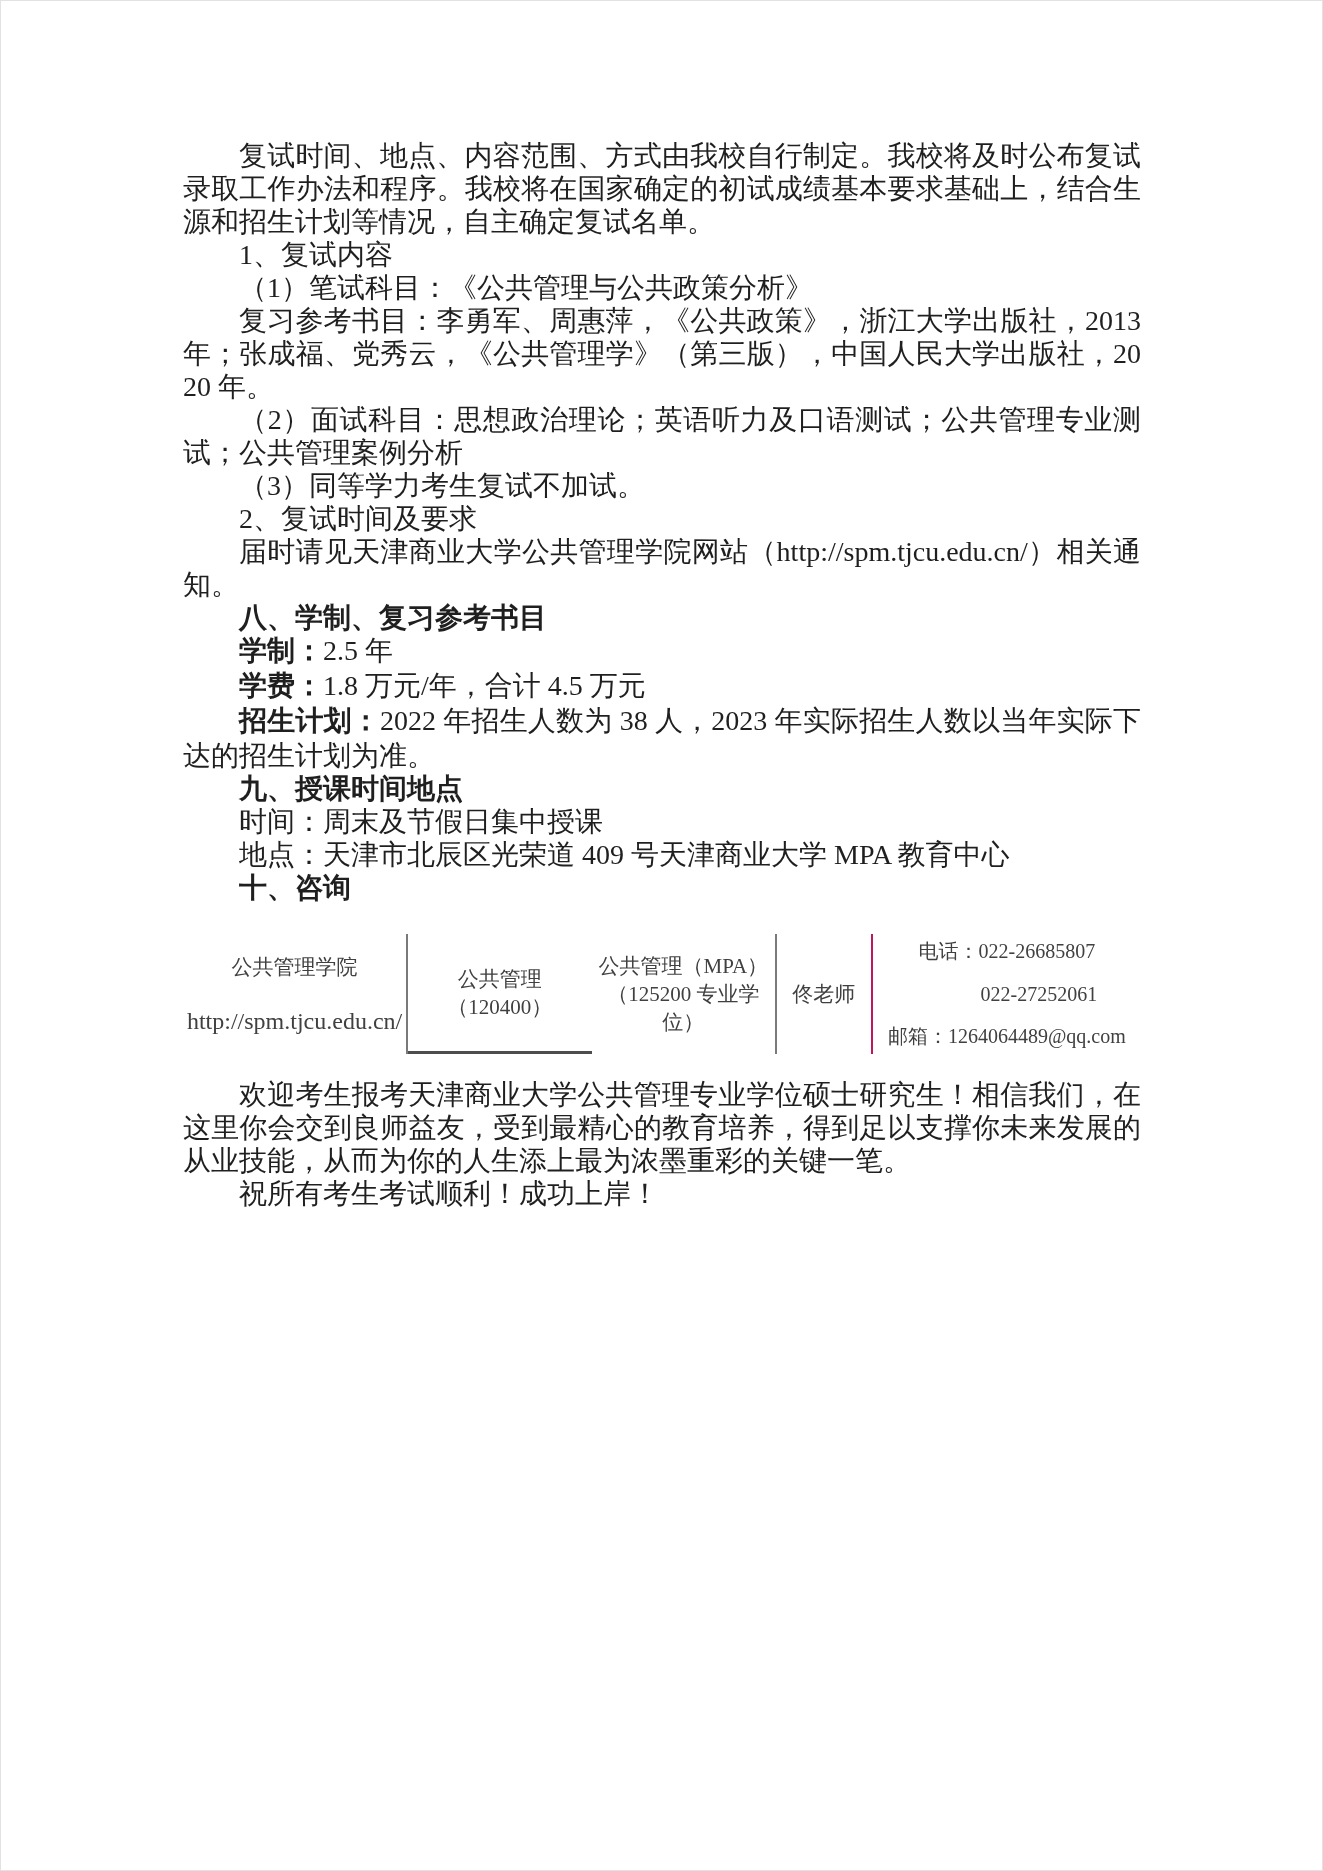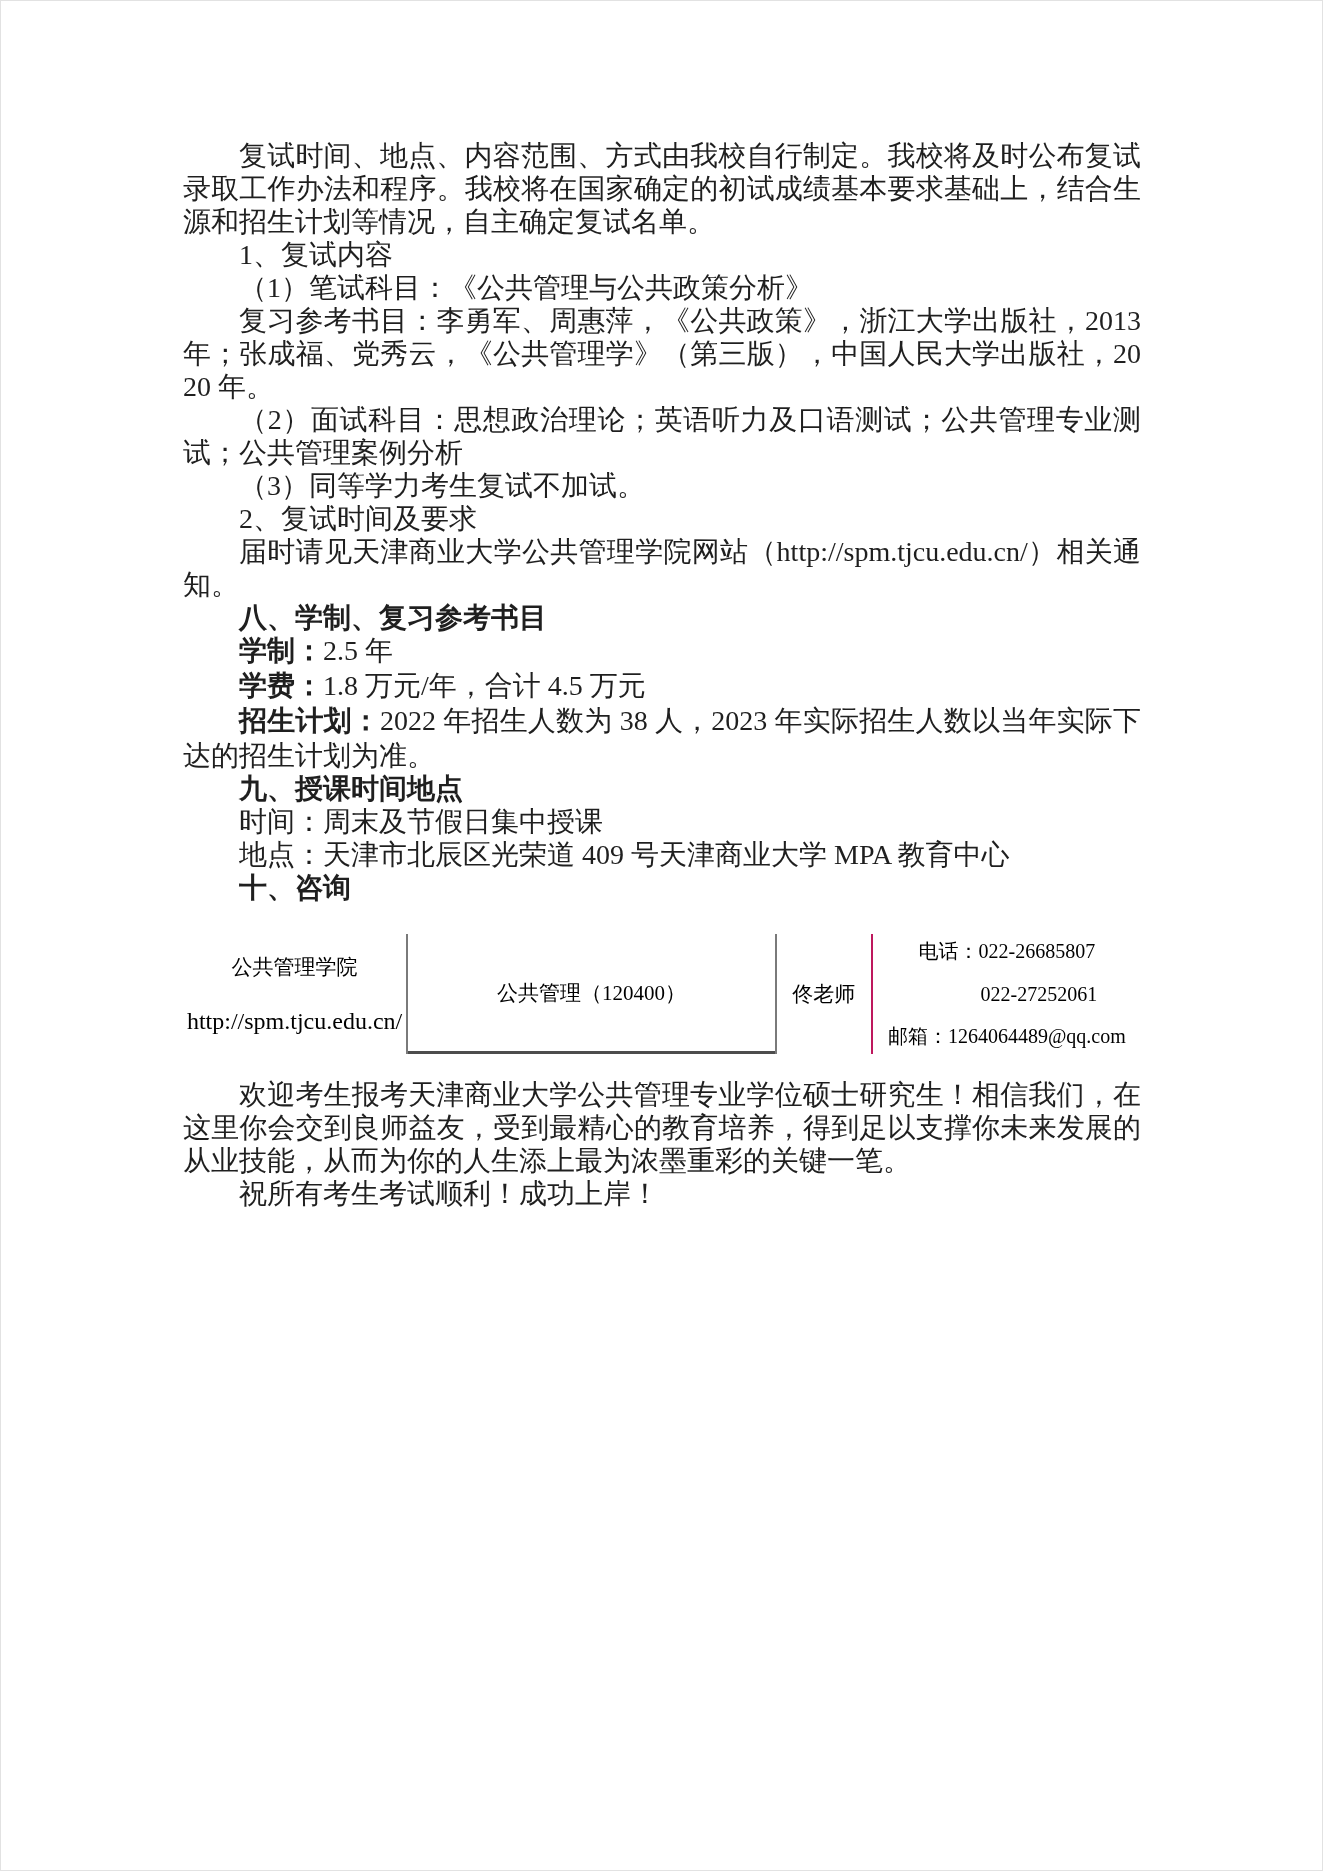--- a/index.html
+++ b/index.html
@@ -40,21 +40,21 @@
   }
   
   .consult-table {
     box-sizing: border-box;
     margin: 30px 0 24px 0;
     width: 100%;
     height: 120px;
     display: grid;
     grid-template-columns: 23.5% 38.5% 10% 28%;
     font-size: 21px;
-    color: #000000;
+    color: #404040;
   }
   .ct-col { box-sizing: border-box; }
   .ct-college {
     border-right: 2px solid #7a7a7a;
     display: flex;
     flex-direction: column;
     justify-content: space-around;
     align-items: center;
     padding: 6px 4px;
     text-align: center;
@@ -117,20 +117,21 @@
 
     <p class="heading">十、咨询</p>
 
     <div class="consult-table">
       <div class="ct-col ct-college">
         <div>公共管理学院</div>
         <div class="url">http://spm.tjcu.edu.cn/</div>
       </div>
       <div class="ct-col ct-programs">
         <div class="ct-program-row first">公共管理（120400）</div>
+        <div class="ct-program-row">公共管理（MPA）（125200 专业学位）</div>
       </div>
       <div class="ct-col ct-person">
         <div>佟老师</div>
       </div>
       <div class="ct-col ct-contact">
         <div class="line">电话：022-26685807</div>
         <div class="line phone2">022-27252061</div>
         <div class="line">邮箱：1264064489@qq.com</div>
       </div>
     </div>

